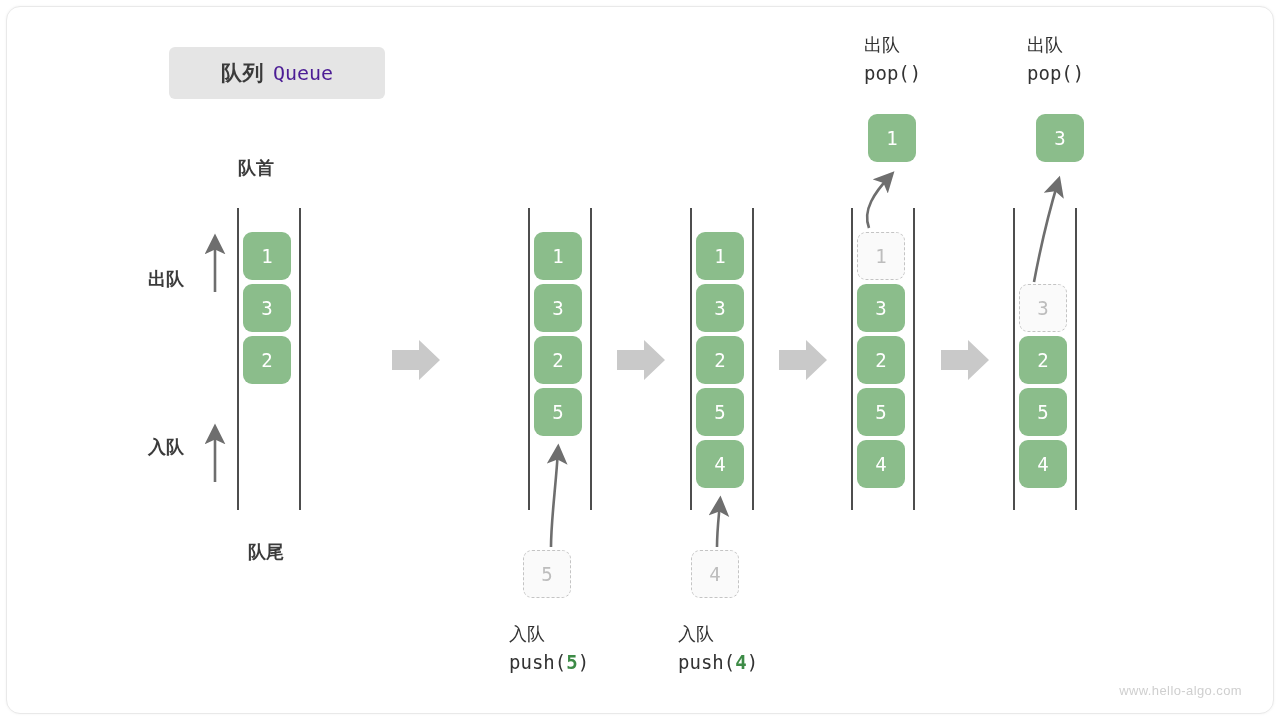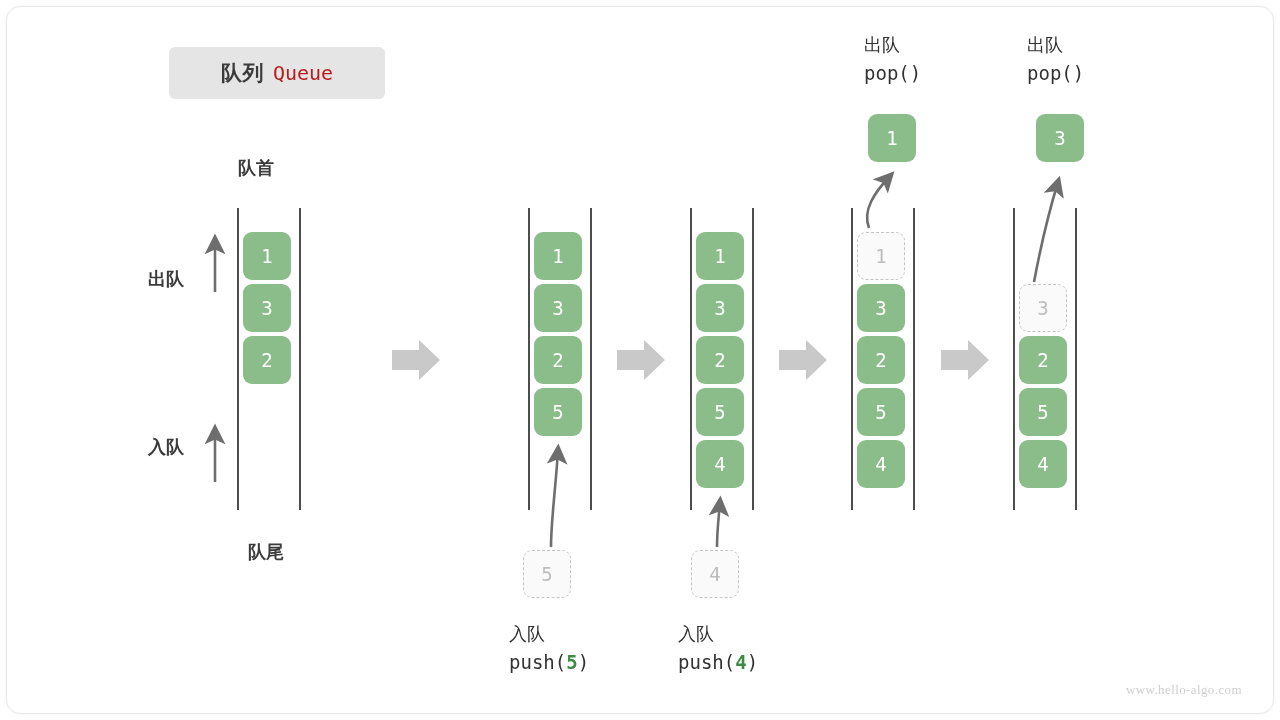--- a/index.html
+++ b/index.html
@@ -46,21 +46,21 @@
   }
   .title-cn {
     font-size: 21px;
     font-weight: bold;
     color: #3b3b3b;
     letter-spacing: 0.5px;
   }
   .title-en {
     font-family: "DejaVu Sans Mono", "Liberation Mono", monospace;
     font-size: 20px;
-    color: #b91c1c;
+    color: #4c1d95;
   }
 
   
   .label-cn {
     position: absolute;
     font-size: 18px;
     font-weight: bold;
     color: #3b3b3b;
     white-space: nowrap;
     text-align: center;
@@ -121,21 +121,21 @@
     position: absolute;
     left: 0; top: 0;
     width: 1280px; height: 720px;
     pointer-events: none;
   }
 
   .watermark {
     position: absolute;
     right: 38px;
     bottom: 22px;
-    font-family: Liberation Serif, serif;
+    font-family: Liberation Sans, sans-serif;
     font-size: 13px;
     color: #cfcfcf;
     letter-spacing: 0.4px;
   }
 </style>
 </head>
 <body>
 
 <div id="canvas">
   <div class="frame"></div>

